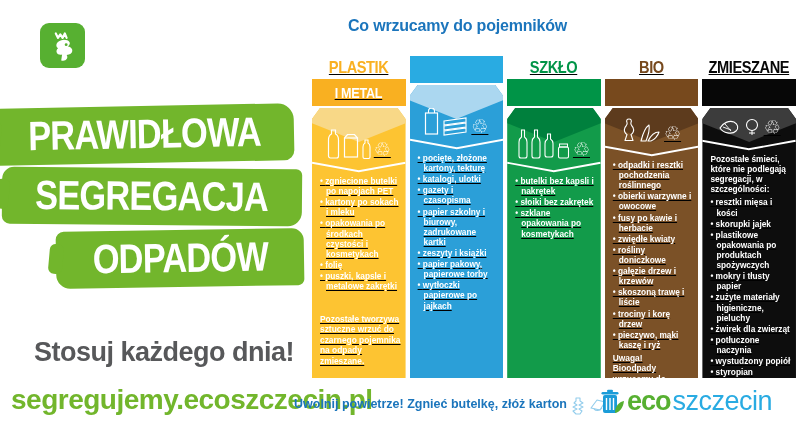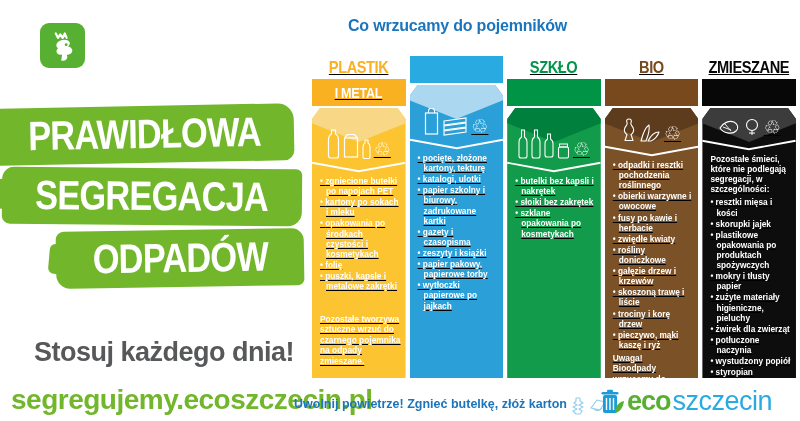--- a/index.html
+++ b/index.html
@@ -139,22 +139,22 @@
             <path d="M2 17l22-3v4l-22 3z" fill="none" stroke="#fff" stroke-width="1.1"></path>
           </svg>
         <span class="recycle-glyph">♲</span>
       </div>
       <svg class="chev" viewBox="0 0 100 14" preserveAspectRatio="none">
           <polyline points="0,2 50,12 100,2" fill="none" stroke="#fff" stroke-width="2.2"></polyline>
         </svg>
       <ul class="items">
           <li>pocięte, złożone kartony, tekturę</li>
           <li>katalogi, ulotki</li>
+          <li>gazety i czasopisma</li>
           <li>papier szkolny i biurowy, zadrukowane kartki</li>
-          <li>gazety i czasopisma</li>
           <li>zeszyty i książki</li>
           <li>papier pakowy, papierowe torby</li>
           <li>wytłoczki papierowe po jajkach</li>
         </ul>
     </div>
   </div>
 
   <div class="col" style="--head: #009447; --lid: #009447; --body: #129b4a; --collar: #00803d;">
     <div class="col-head">
         <span class="col-title">SZKŁO</span>

